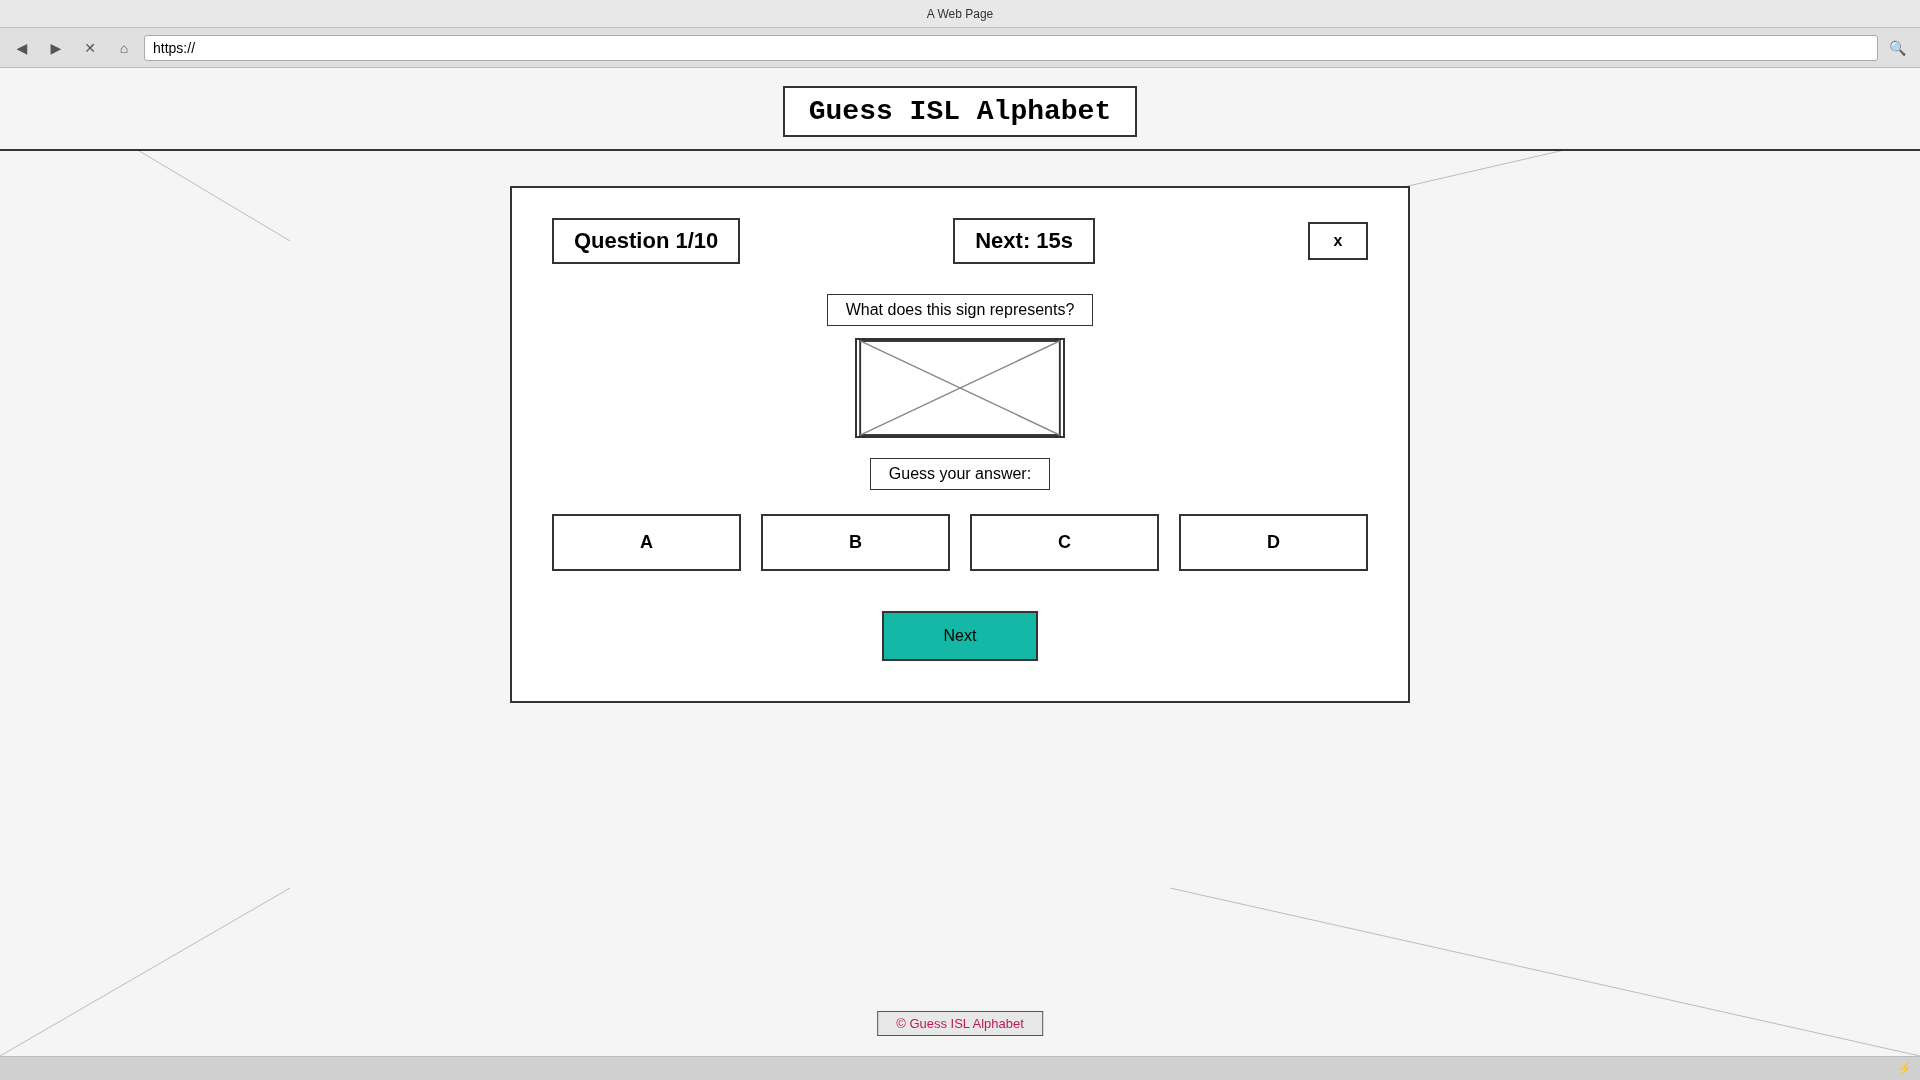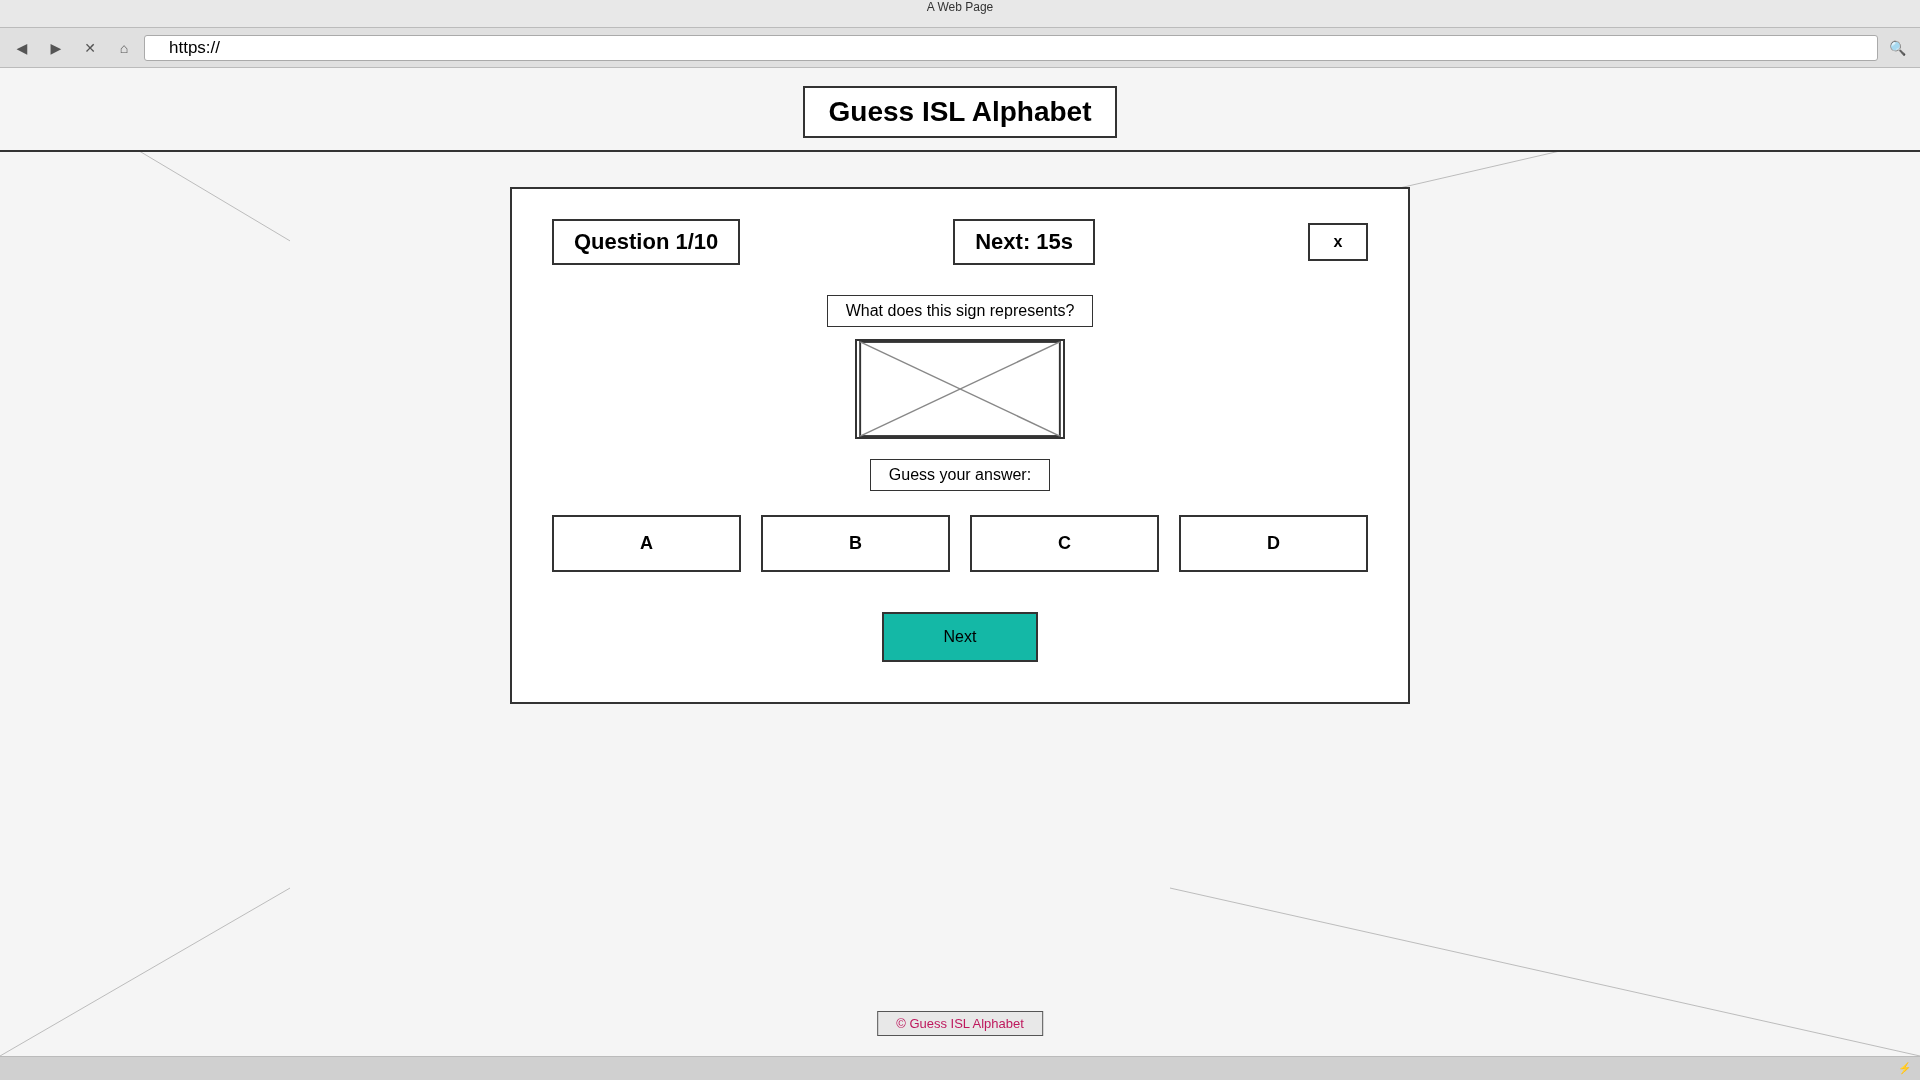--- a/index.html
+++ b/index.html
@@ -16,20 +16,21 @@
       overflow: hidden;
       display: flex;
       flex-direction: column;
     }
 
     
     .browser-titlebar {
       background: #e8e8e8;
       height: 28px;
       display: flex;
+      align-items: center;
       justify-content: center;
       border-bottom: 1px solid #bbb;
       font-size: 12px;
       color: #333;
     }
 
     .browser-toolbar {
       background: #e0e0e0;
       height: 40px;
       display: flex;
@@ -50,22 +51,22 @@
       justify-content: center;
       font-size: 14px;
       color: #555;
     }
 
     .address-bar {
       flex: 1;
       height: 26px;
       border: 1px solid #aaa;
       background: white;
-      padding: 0 24px;
-      font-size: 17px;
+      padding: 0 8px;
+      font-size: 14px;
       border-radius: 3px;
     }
 
     .search-btn {
       width: 28px;
       height: 28px;
       background: none;
       border: none;
       cursor: pointer;
       font-size: 14px;
@@ -96,20 +97,21 @@
     
     .page-header {
       width: 100%;
       display: flex;
       justify-content: center;
       padding: 18px 0 12px 0;
       border-bottom: 2px solid #333;
       background: #f5f5f5;
       z-index: 10;
       position: relative;
+      font-family: Liberation Mono, monospace;
     }
 
     .page-title-box {
       border: 2px solid #333;
       padding: 8px 24px;
       font-size: 28px;
       font-weight: bold;
       background: white;
     }
 

